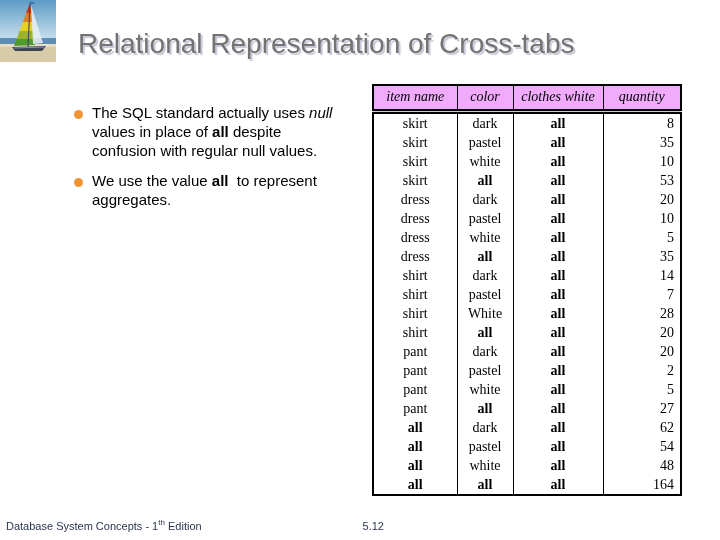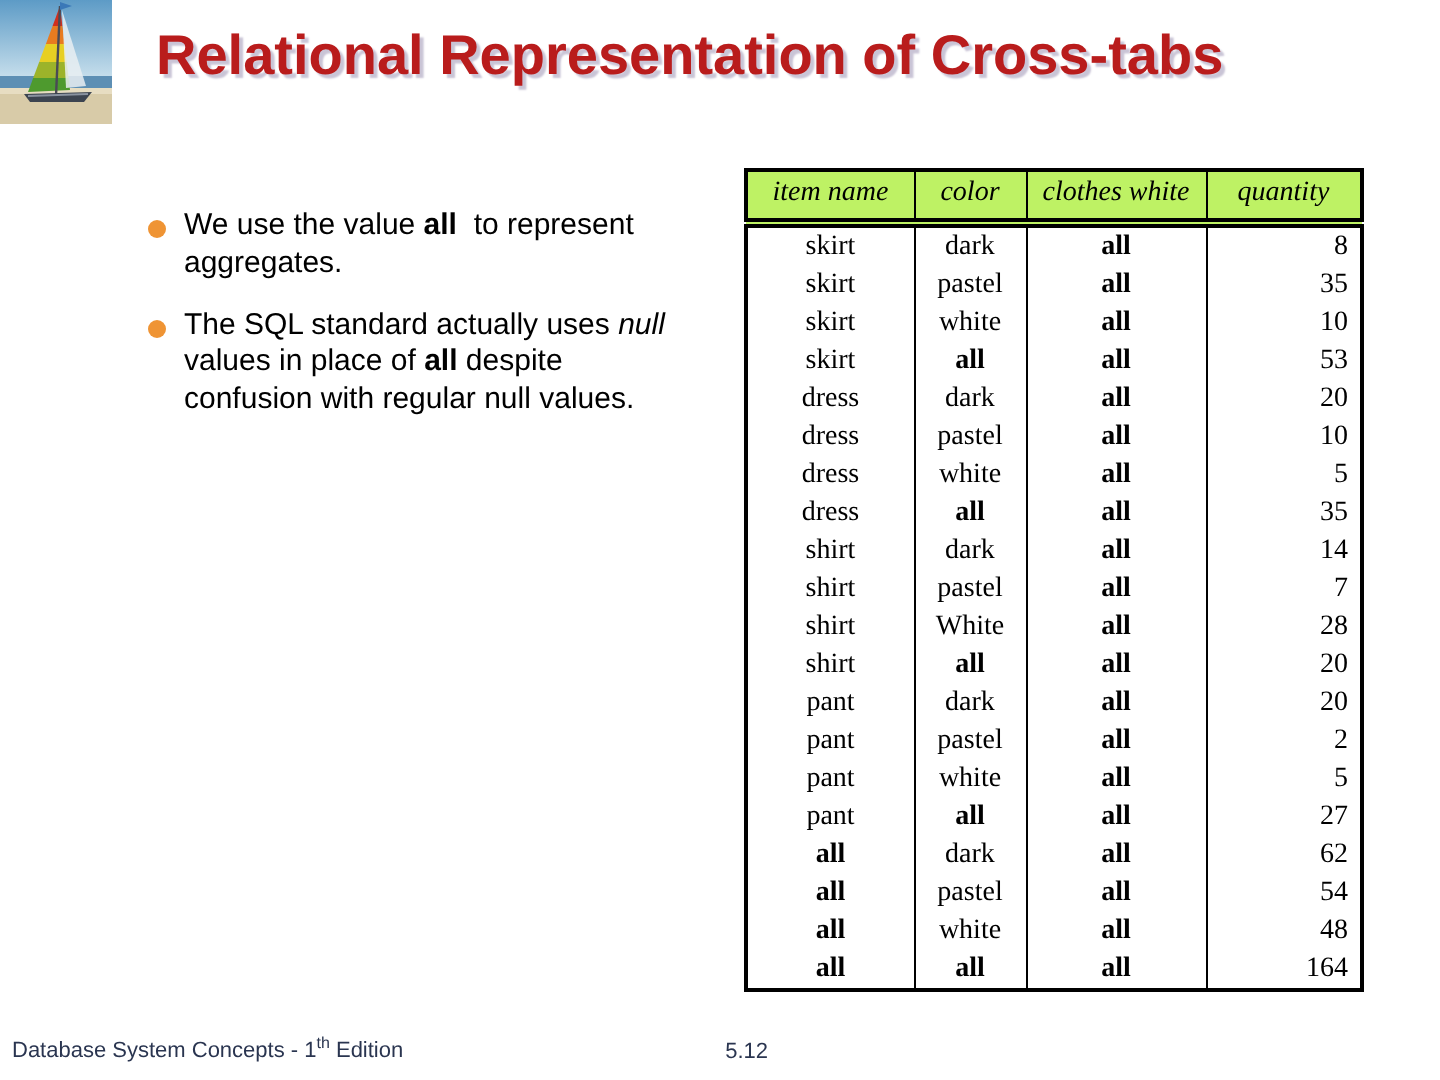--- a/index.html
+++ b/index.html
@@ -5,22 +5,22 @@
   html,body{margin:0;padding:0;background:#888;}
   .slide{
     position:relative;width:720px;height:540px;background:#ffffff;
     font-family:"Liberation Sans",sans-serif;overflow:hidden;
     margin:0 auto;
   }
   
   .logo{position:absolute;left:0;top:0;width:56px;height:62px;}
   
   .title{
-    position:absolute;left:78px;top:12px;width:630px;margin:0;
-    font-size:28px;font-weight:bold;color:#b91c1c;letter-spacing:0px;
+    position:absolute;left:78px;top:28px;width:630px;margin:0;
+    font-size:28px;font-weight:normal;color:#737373;letter-spacing:0px;
     text-shadow:2px 2px 1px #c9c4d6;
     font-family:"Liberation Sans",sans-serif;
   }
   
   .content{position:absolute;left:28px;top:92px;width:330px;}
   .bullet-main{display:flex;align-items:flex-start;}
   .sq{flex:0 0 auto;width:10px;height:10px;background:#b5380e;margin:7px 8px 0 13px;}
   .bullet-text{
     display:block;width:270px;font-size:17px;line-height:1.25;color:#000;
   }
@@ -33,21 +33,21 @@
   .b{font-weight:bold;}
   .i{font-style:italic;}
   
   .tablewrap{position:absolute;left:372px;top:84px;}
   table.crosstab{
     border-collapse:collapse;border:2px solid #000;
     font-family:"Liberation Serif",serif;font-size:14px;color:#000;
     background:#fff;
   }
   table.crosstab th{
-    background:#bef264;border:1px solid #000;border-bottom:5px double #000;
+    background:#f0abfc;border:1px solid #000;border-bottom:5px double #000;
     font-style:italic;font-weight:normal;font-size:14px;
     padding:3px 6px 4px 6px;text-align:center;
   }
   table.crosstab td{
     border-left:1px solid #000;border-right:1px solid #000;
     padding:0 6px;height:19px;line-height:19px;
   }
   td.col-left{text-align:center;padding-left:12px;}
   td.col-center{text-align:center;}
   td.col-right{text-align:right;padding-right:20px;}
@@ -94,25 +94,25 @@
       <line x1="14" y1="48" x2="44" y2="47" stroke="#8a93a0" stroke-width="1"></line>
     </svg>
   </div>
 
   <h1 class="title">Relational Representation of Cross-tabs</h1>
 
   <div class="content">
     <div id="subs">
         <div class="bullet-sub">
           <span class="dot"></span>
-          <span class="sub-text"><span>We use the value </span><span class="b">all</span><span>  to represent aggregates.</span></span>
+          <span class="sub-text"><span>The SQL standard actually uses </span><span class="i">null</span><span> values in place of </span><span class="b">all</span><span> despite confusion with regular null values.</span></span>
         </div>
         <div class="bullet-sub">
           <span class="dot"></span>
-          <span class="sub-text"><span>The SQL standard actually uses </span><span class="i">null</span><span> values in place of </span><span class="b">all</span><span> despite confusion with regular null values.</span></span>
+          <span class="sub-text"><span>We use the value </span><span class="b">all</span><span>  to represent aggregates.</span></span>
         </div>
       </div>
   </div>
 
   <div class="tablewrap">
     <table class="crosstab">
       <colgroup>
         <col class="c-item">
           <col class="c-color">
           <col class="c-size">

